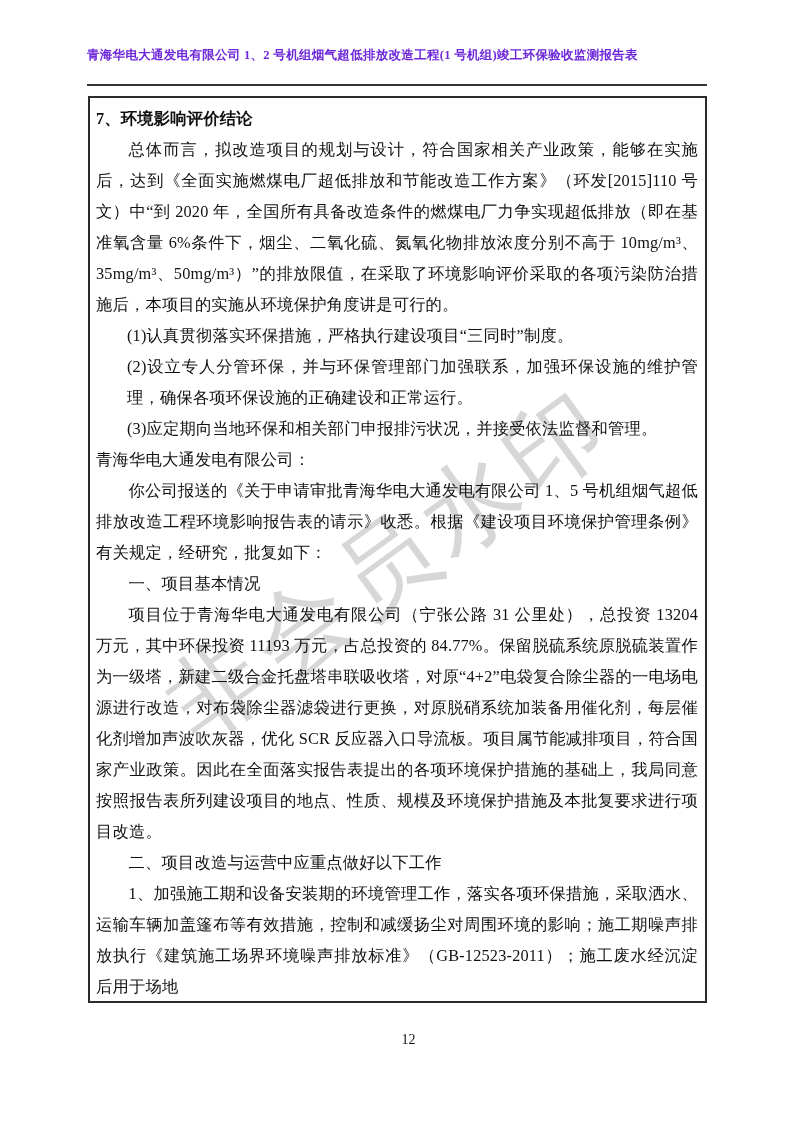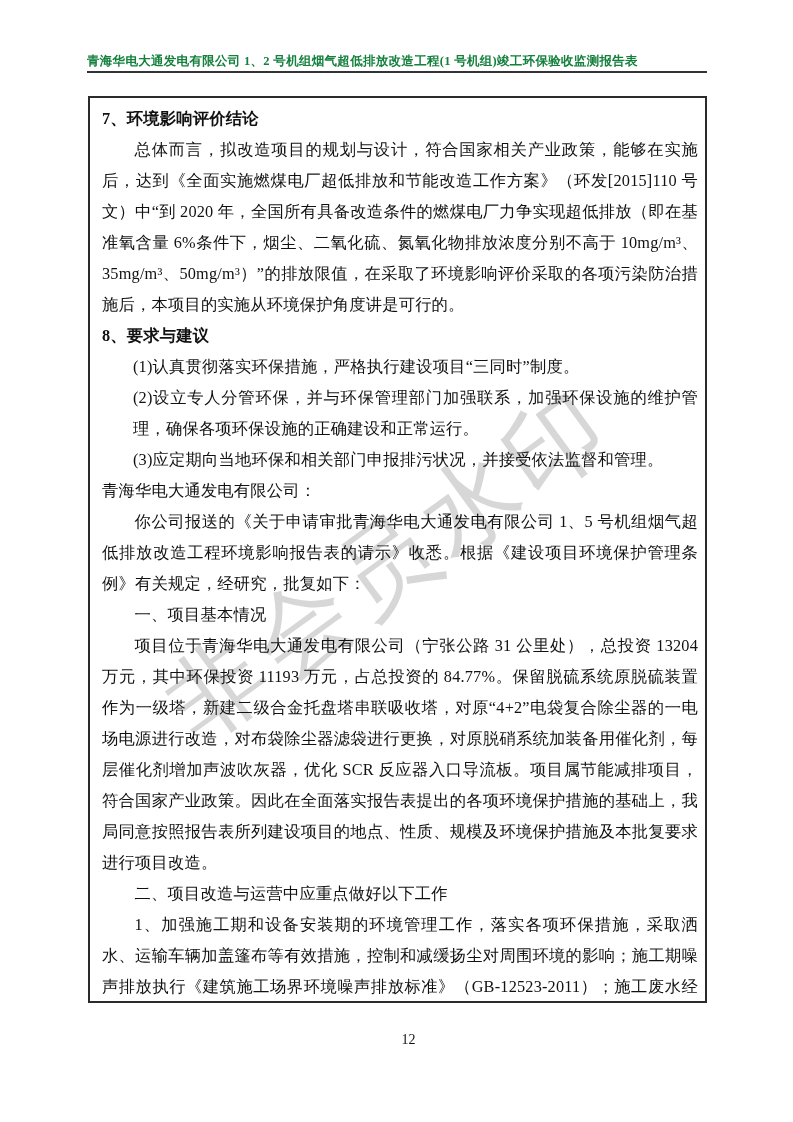--- a/index.html
+++ b/index.html
@@ -29,39 +29,39 @@
     letter-spacing: 8px;
     color: #d7d7d7;
     white-space: nowrap;
     font-family: "Liberation Sans", "DejaVu Sans", sans-serif;
     user-select: none;
     pointer-events: none;
   }
   .doc-header {
     position: absolute;
     left: 87px;
-    top: 53px;
+    top: 47px;
     width: 620px;
     z-index: 1;
     font-size: 12.5px;
     font-weight: bold;
-    color: #15803d;
+    color: #6d28d9;
     letter-spacing: 0.3px;
-    padding-bottom: 1px;
+    padding-bottom: 20px;
     border-bottom: 2px solid #333333;
   }
   .content-table {
     position: absolute;
     left: 88px;
     top: 96px;
     width: 619px;
     height: 907px;
     z-index: 1;
     border: 2px solid #2b2b2b;
-    padding: 5px 7px 0 12px;
+    padding: 5px 7px 0 6px;
     overflow: hidden;
   }
   .content-table p {
     font-size: 16.3px;
     line-height: 31px;
     text-align: justify;
     letter-spacing: 0.2px;
   }
   .sec-heading {
     font-weight: bold;
@@ -90,21 +90,20 @@
   <div class="watermark" style="color: rgb(215, 215, 215);">非会员水印</div>
 
   <div class="doc-header">青海华电大通发电有限公司 1、2 号机组烟气超低排放改造工程(1 号机组)竣工环保验收监测报告表</div>
 
   <div class="content-table">
 
     <p class="sec-heading">7、环境影响评价结论</p>
 
     <p class="indent">总体而言，拟改造项目的规划与设计，符合国家相关产业政策，能够在实施后，达到《全面实施燃煤电厂超低排放和节能改造工作方案》（环发[2015]110 号文）中“到 2020 年，全国所有具备改造条件的燃煤电厂力争实现超低排放（即在基准氧含量 6%条件下，烟尘、二氧化硫、氮氧化物排放浓度分别不高于 10mg/m³、35mg/m³、50mg/m³）”的排放限值，在采取了环境影响评价采取的各项污染防治措施后，本项目的实施从环境保护角度讲是可行的。</p>
 
-    <p class="sec-heading">8、要求与建议</p>
 
     <p class="item">(1)认真贯彻落实环保措施，严格执行建设项目“三同时”制度。</p>
 
     <p class="item">(2)设立专人分管环保，并与环保管理部门加强联系，加强环保设施的维护管理，确保各项环保设施的正确建设和正常运行。</p>
 
     <p class="item">(3)应定期向当地环保和相关部门申报排污状况，并接受依法监督和管理。</p>
 
 
     <p>青海华电大通发电有限公司：</p>
 

